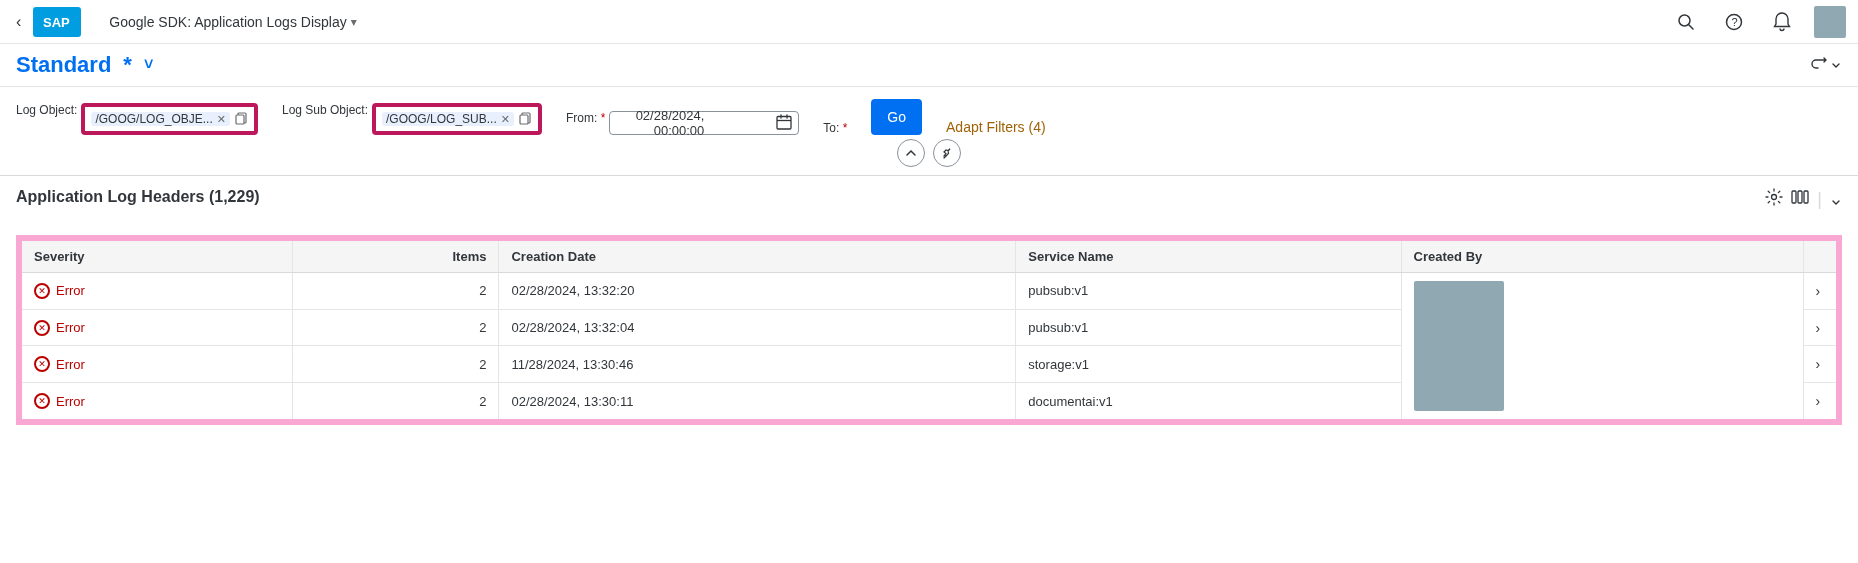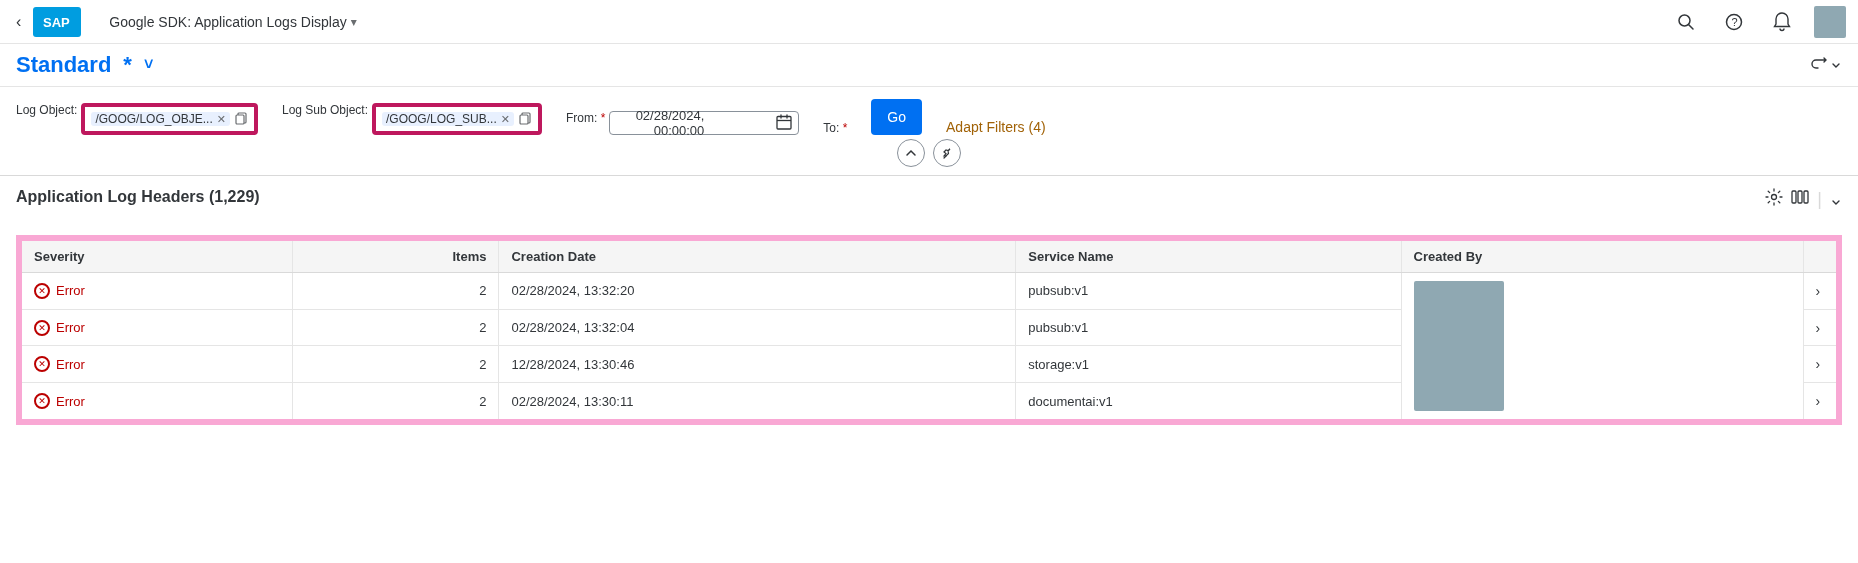--- a/index.html
+++ b/index.html
@@ -409,21 +409,21 @@
           <td><span class="chevron-right">›</span></td>
         </tr>
         <tr>
           <td>
             <div class="error-badge">
       <div class="error-circle"></div>
       <span>Error</span>
     </div>
           </td>
           <td style="text-align: right;">2</td>
-          <td>12/28/2024, 13:30:46</td>
+          <td>11/28/2024, 13:30:46</td>
           <td>storage:v1</td>
           <td><span class="chevron-right">›</span></td>
         </tr>
         <tr>
           <td>
             <div class="error-badge">
       <div class="error-circle"></div>
       <span>Error</span>
     </div>
           </td>

